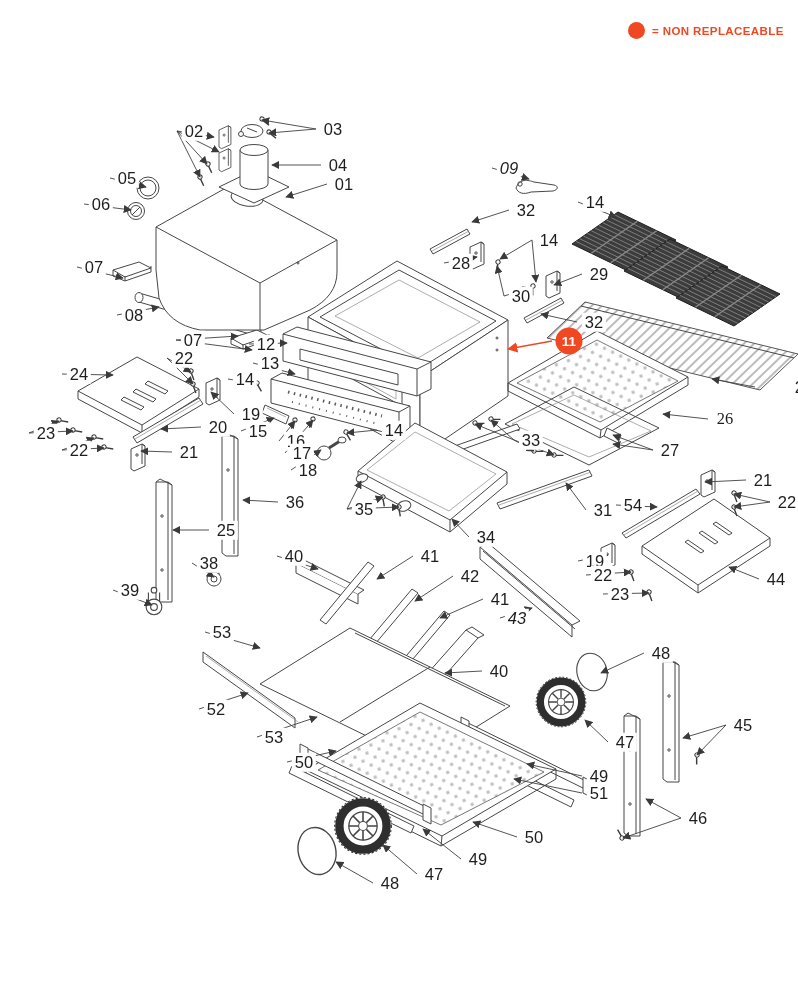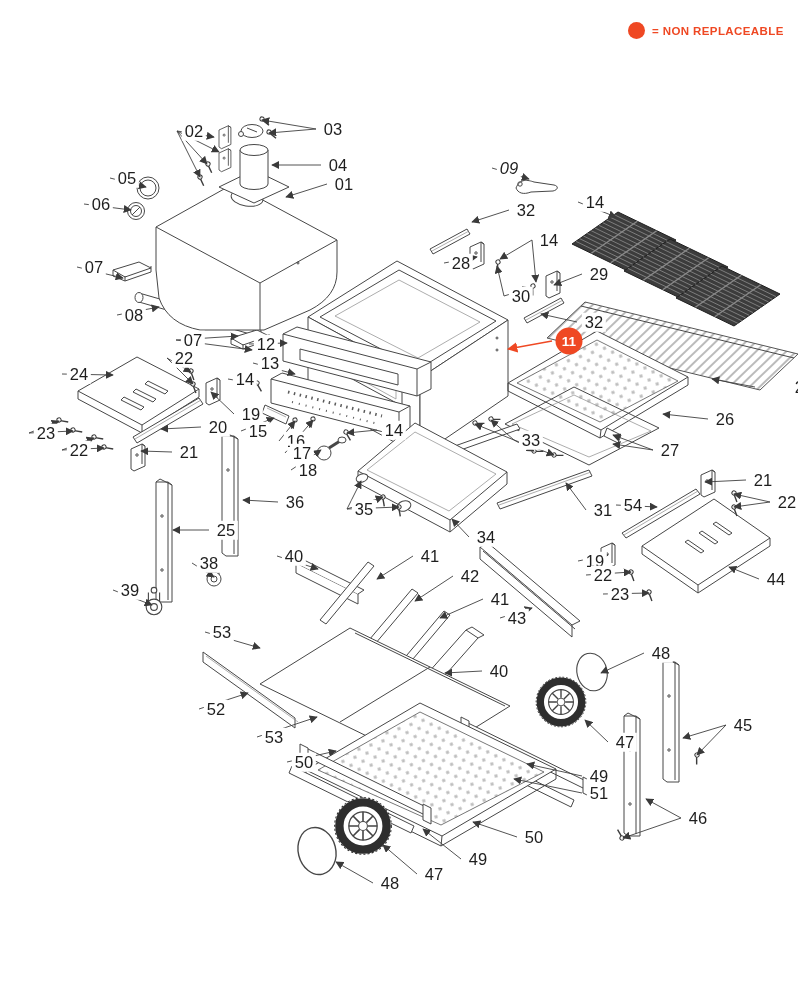--- a/index.html
+++ b/index.html
@@ -466,21 +466,21 @@
       <div class="part-label" style="left: 577px; top: 322px;">32</div>
       <div class="part-label" style="left: 176px; top: 340px;">07</div>
       <div class="part-label hot" style="left: 552px; top: 341px;">11</div>
       <div class="part-label" style="left: 249px; top: 344px;">12</div>
       <div class="part-label" style="left: 167px; top: 358px;">22</div>
       <div class="part-label" style="left: 253px; top: 363px;">13</div>
       <div class="part-label" style="left: 62px; top: 374px;">24</div>
       <div class="part-label" style="left: 228px; top: 379px;">14</div>
       <div class="part-label" style="left: 755px; top: 387px; margin-left: 32px;">25</div>
       <div class="part-label" style="left: 234px; top: 414px;">19</div>
-      <div class="part-label" style="left: 708px; top: 419px;">26</div>
+      <div class="part-label" style="left: 708px; top: 419px; font-family: Liberation Serif, serif;">26</div>
       <div class="part-label" style="left: 201px; top: 427px;">20</div>
       <div class="part-label" style="left: 241px; top: 431px;">15</div>
       <div class="part-label" style="left: 377px; top: 430px;">14</div>
       <div class="part-label" style="left: 29px; top: 433px;">23</div>
       <div class="part-label" style="left: 279px; top: 441px;">16</div>
       <div class="part-label" style="left: 514px; top: 440px;">33</div>
       <div class="part-label" style="left: 653px; top: 450px;">27</div>
       <div class="part-label" style="left: 62px; top: 450px;">22</div>
       <div class="part-label" style="left: 172px; top: 452px;">21</div>
       <div class="part-label" style="left: 285px; top: 453px;">17</div>
@@ -496,21 +496,21 @@
       <div class="part-label" style="left: 277px; top: 556px;">40</div>
       <div class="part-label" style="left: 413px; top: 556px;">41</div>
       <div class="part-label" style="left: 578px; top: 561px;">19</div>
       <div class="part-label" style="left: 192px; top: 563px;">38</div>
       <div class="part-label" style="left: 586px; top: 575px;">22</div>
       <div class="part-label" style="left: 453px; top: 576px;">42</div>
       <div class="part-label" style="left: 759px; top: 579px;">44</div>
       <div class="part-label" style="left: 113px; top: 590px;">39</div>
       <div class="part-label" style="left: 603px; top: 594px;">23</div>
       <div class="part-label" style="left: 483px; top: 599px;">41</div>
-      <div class="part-label" style="left: 500px; top: 618px;">43</div>
+      <div class="part-label" style="left: 500px; top: 618px; font-style: italic;">43</div>
       <div class="part-label" style="left: 205px; top: 632px;">53</div>
       <div class="part-label" style="left: 644px; top: 653px;">48</div>
       <div class="part-label" style="left: 482px; top: 671px;">40</div>
       <div class="part-label" style="left: 199px; top: 709px;">52</div>
       <div class="part-label" style="left: 726px; top: 725px;">45</div>
       <div class="part-label" style="left: 257px; top: 737px;">53</div>
       <div class="part-label" style="left: 608px; top: 742px;">47</div>
       <div class="part-label" style="left: 287px; top: 762px;">50</div>
       <div class="part-label" style="left: 582px; top: 776px;">49</div>
       <div class="part-label" style="left: 582px; top: 793px;">51</div>

